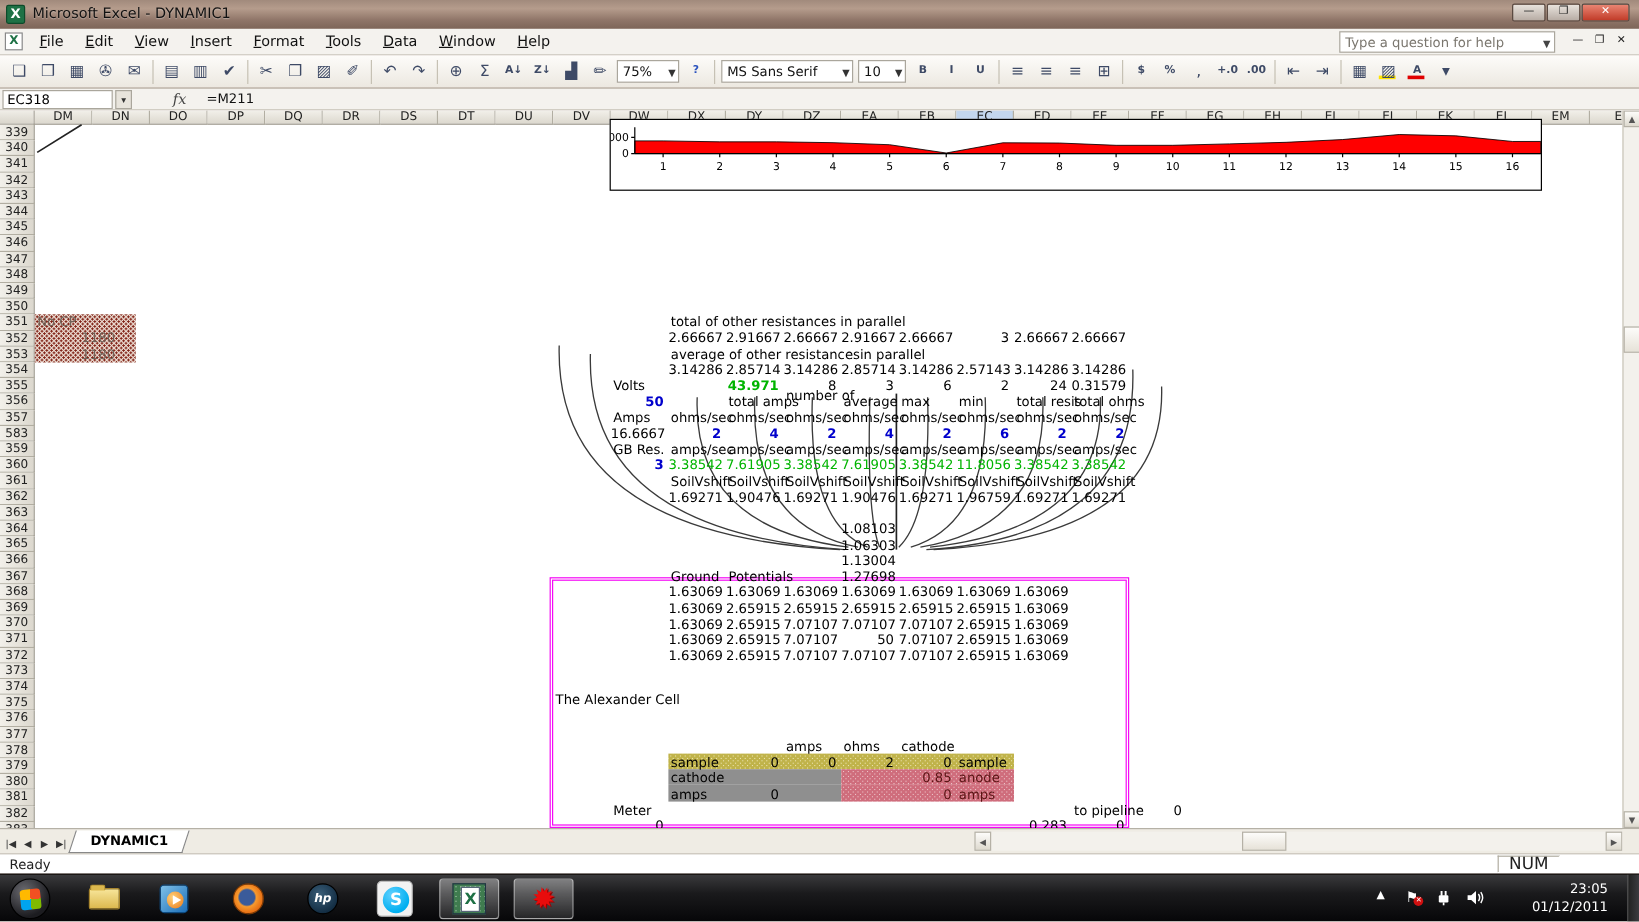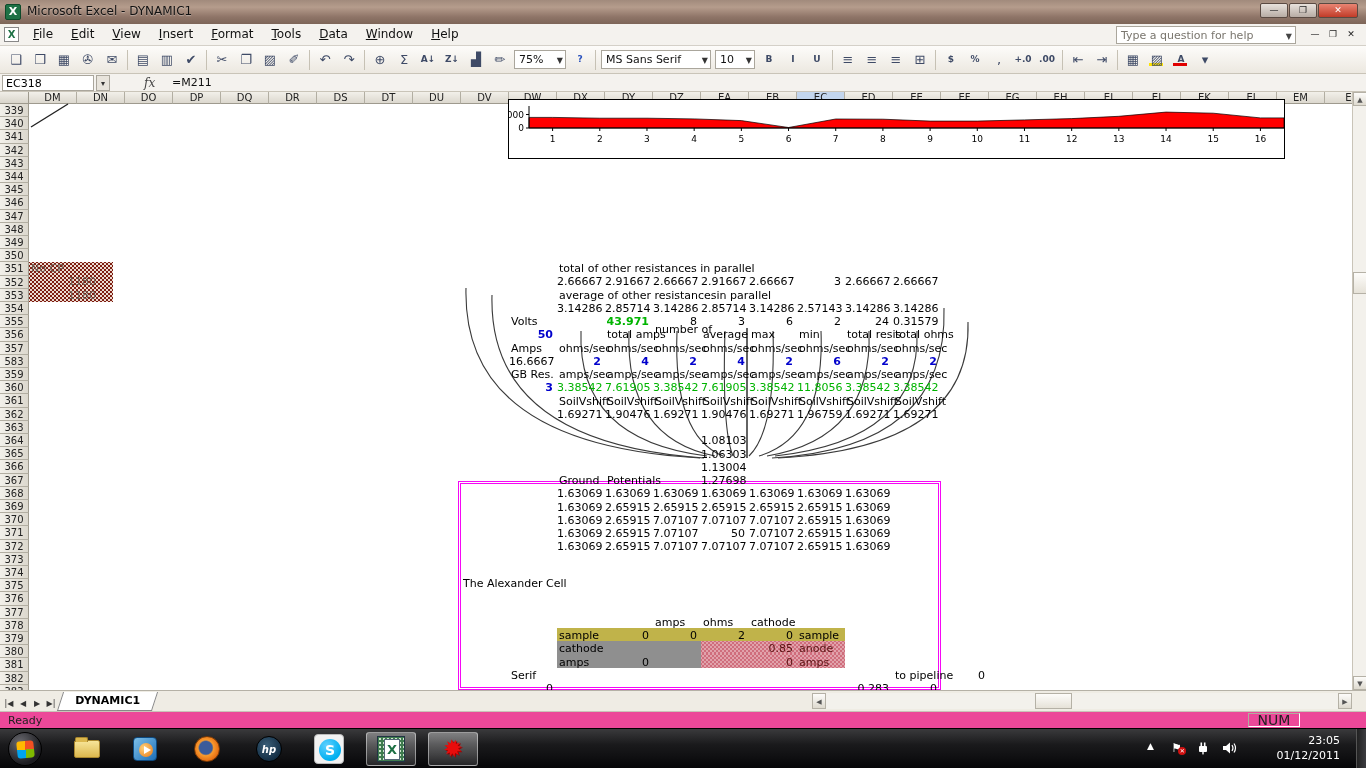--- a/index.html
+++ b/index.html
@@ -81,21 +81,21 @@
   .sthumb { position:absolute; background:linear-gradient(#fdfcfa,#e6e2d8); border:1px solid #b5b1a6; }
 
   
   #tabbar { position:absolute; left:0; top:690px; width:1366px; height:21px; background:#efece4; border-top:1px solid #b5b1a6; }
   .navbtn { display:inline-block; width:14px; height:17px; margin-top:1px; font-size:8px; color:#333; text-align:center; line-height:17px; }
   #sheettab { position:absolute; left:60px; top:1px; height:19px; padding:2px 14px; background:#fff; border:1px solid #888;
     border-top:none; font-size:11px; font-weight:bold; transform:skewX(-18deg); }
   #sheettab span { display:inline-block; transform:skewX(18deg); }
 
   
-  #statusbar { position:absolute; left:0; top:711px; width:1366px; height:17px; background:#ec4899; border-top:1px solid #c9c4b8; font-size:11px; color:#222; }
+  #statusbar { position:absolute; left:0; top:711px; width:1366px; height:17px; background:#ffffff; border-top:1px solid #c9c4b8; font-size:11px; color:#222; }
   #ready { position:absolute; left:8px; top:2px; }
   #numlock { position:absolute; left:1248px; top:1px; width:52px; height:14px; border:1px solid; border-color:#b0aca0 #fff #fff #b0aca0; text-align:center; font-size:14px; line-height:13px; }
 
   
   #taskbar { position:absolute; left:0; top:728px; width:1366px; height:40px;
     background:linear-gradient(#3a3a3c,#1a1a1c 40%,#060608); border-top:1px solid #000; }
   .task-tile { position:absolute; top:3px; width:50px; height:34px; border-radius:3px; }
   .task-tile.active { background:linear-gradient(rgba(255,255,255,.38),rgba(255,255,255,.12)); border:1px solid rgba(255,255,255,.45); }
   .tt-inner { position:absolute; left:50%; top:50%; transform:translate(-50%,-50%); }
   #orb { position:absolute; left:8px; top:3px; width:34px; height:34px; border-radius:50%;
@@ -519,21 +519,21 @@
         <div class="cell r" style="left: 701px; top: 536.5px; width: 44px;">2</div>
         <div class="cell r" style="left: 749px; top: 536.5px; width: 44px;">0</div>
         <div class="cell" style="left: 799px; top: 536.5px;">sample</div>
         <div class="cell" style="left: 559px; top: 550px;">cathode</div>
         <div class="cell r dark" style="left: 749px; top: 550px; width: 44px;">0.85</div>
         <div class="cell dark" style="left: 799px; top: 550px;">anode</div>
         <div class="cell" style="left: 559px; top: 563.5px;">amps</div>
         <div class="cell r" style="left: 605px; top: 563.5px; width: 44px;">0</div>
         <div class="cell r dark" style="left: 749px; top: 563.5px; width: 44px;">0</div>
         <div class="cell dark" style="left: 799px; top: 563.5px;">amps</div>
-        <div class="cell" style="left: 511px; top: 577px;">Serif</div>
+        <div class="cell" style="left: 511px; top: 577px;">Meter</div>
         <div class="cell" style="left: 895px; top: 577px;">to pipeline</div>
         <div class="cell r" style="left: 941px; top: 577px; width: 44px;">0</div>
         <div class="cell r" style="left: 509px; top: 590.3px; width: 44px;">0</div>
         <div class="cell r" style="left: 845px; top: 590.3px; width: 44px;">0.283</div>
         <div class="cell r" style="left: 893px; top: 590.3px; width: 44px;">0</div>
       </div>
 
     <div class="sbar" style="left:1352px;top:0;width:14px;height:598px;border-left:1px solid #c9c4b8;">
       <div class="sbtn" style="left:0;top:0;width:14px;height:14px;line-height:14px;">▲</div>
       <div class="sthumb" style="left:0;top:180px;width:14px;height:22px;"></div>

